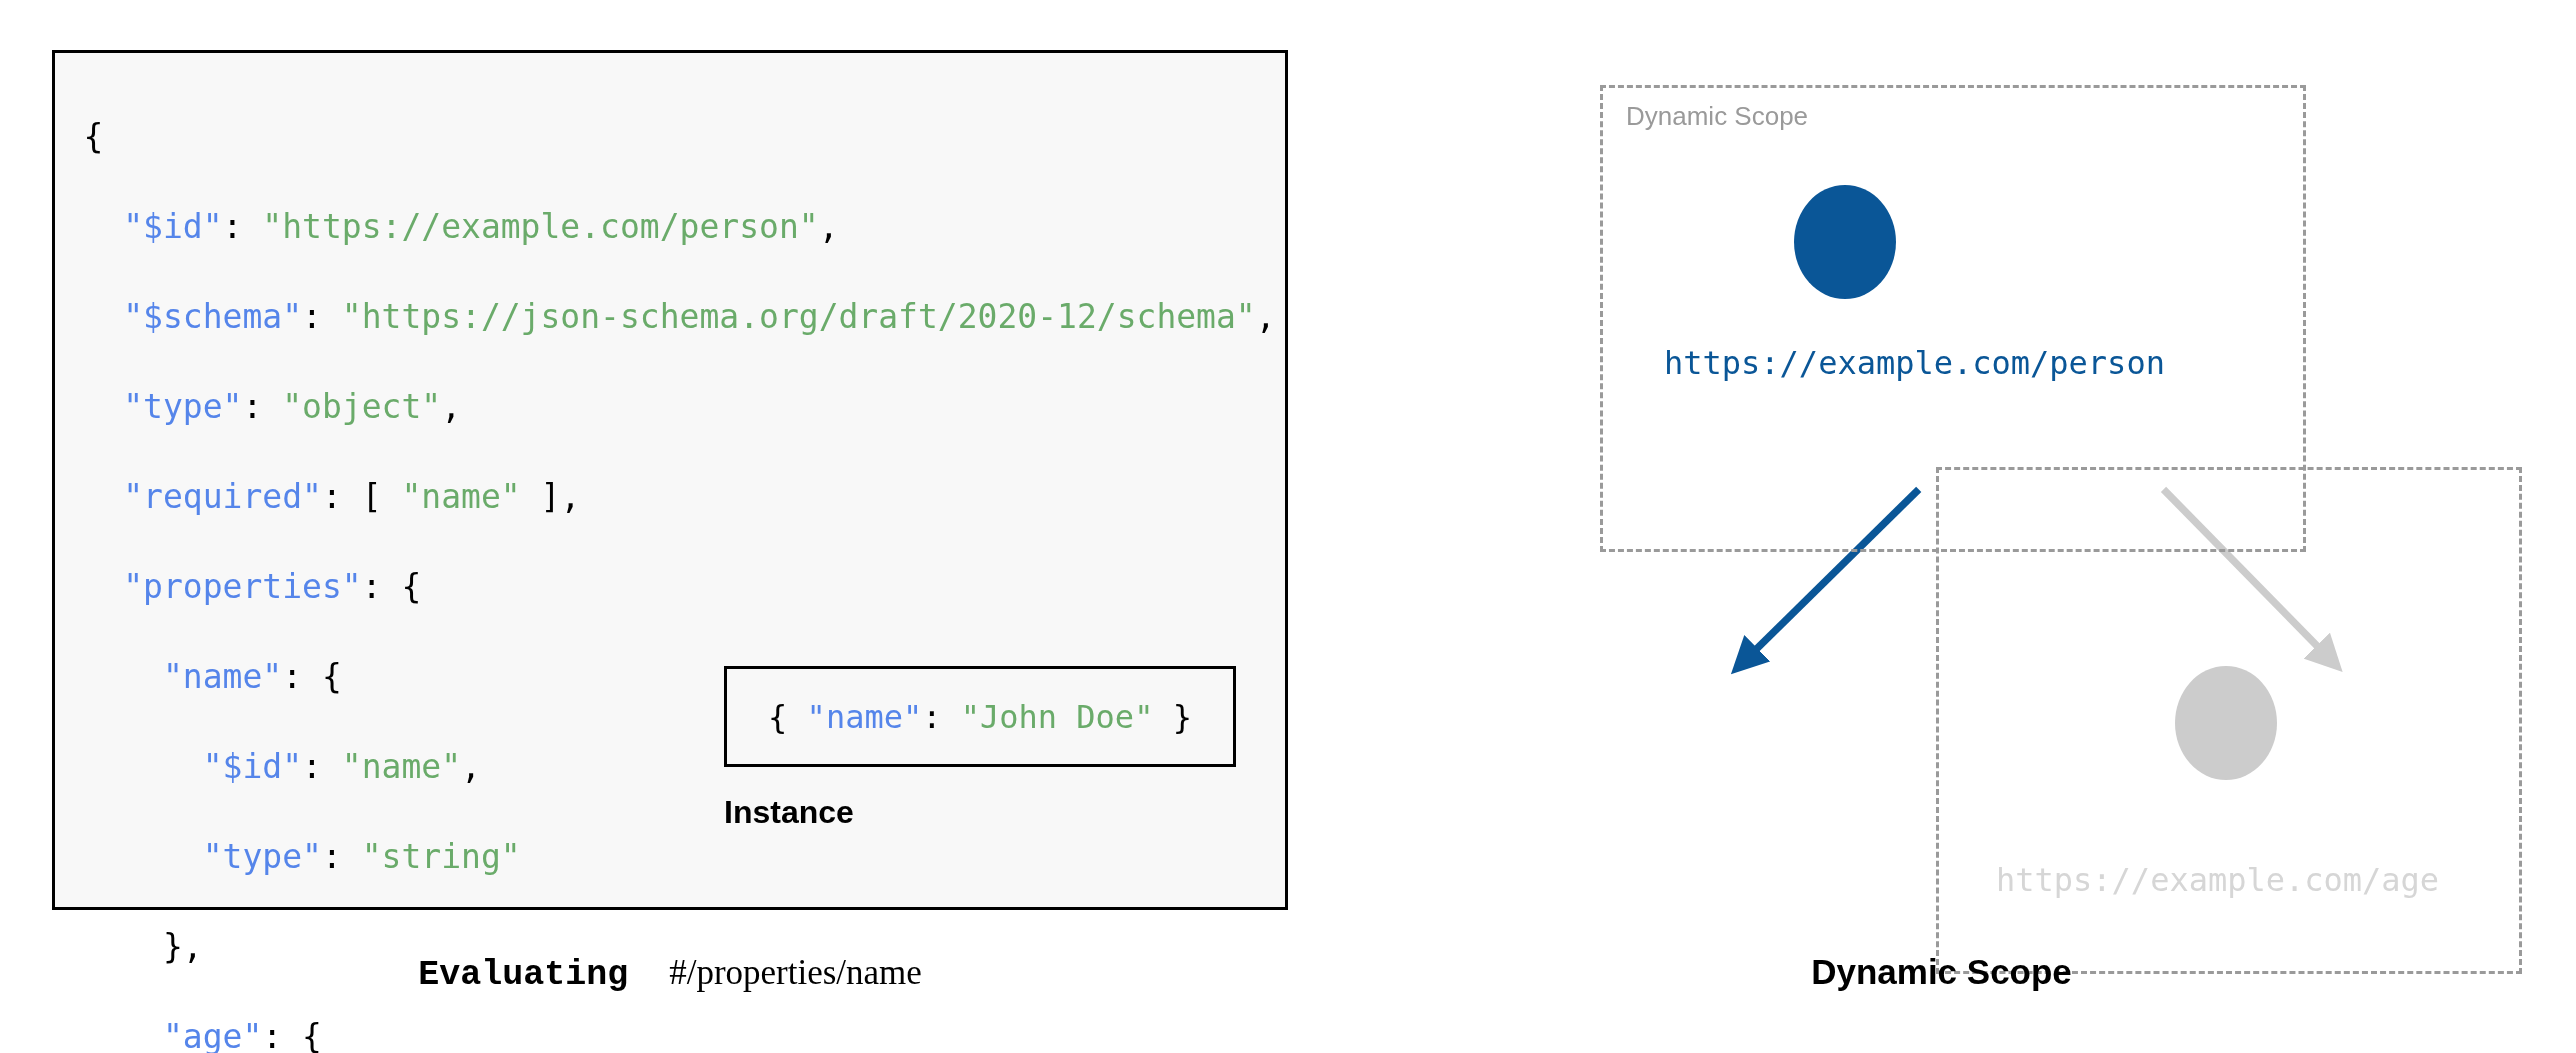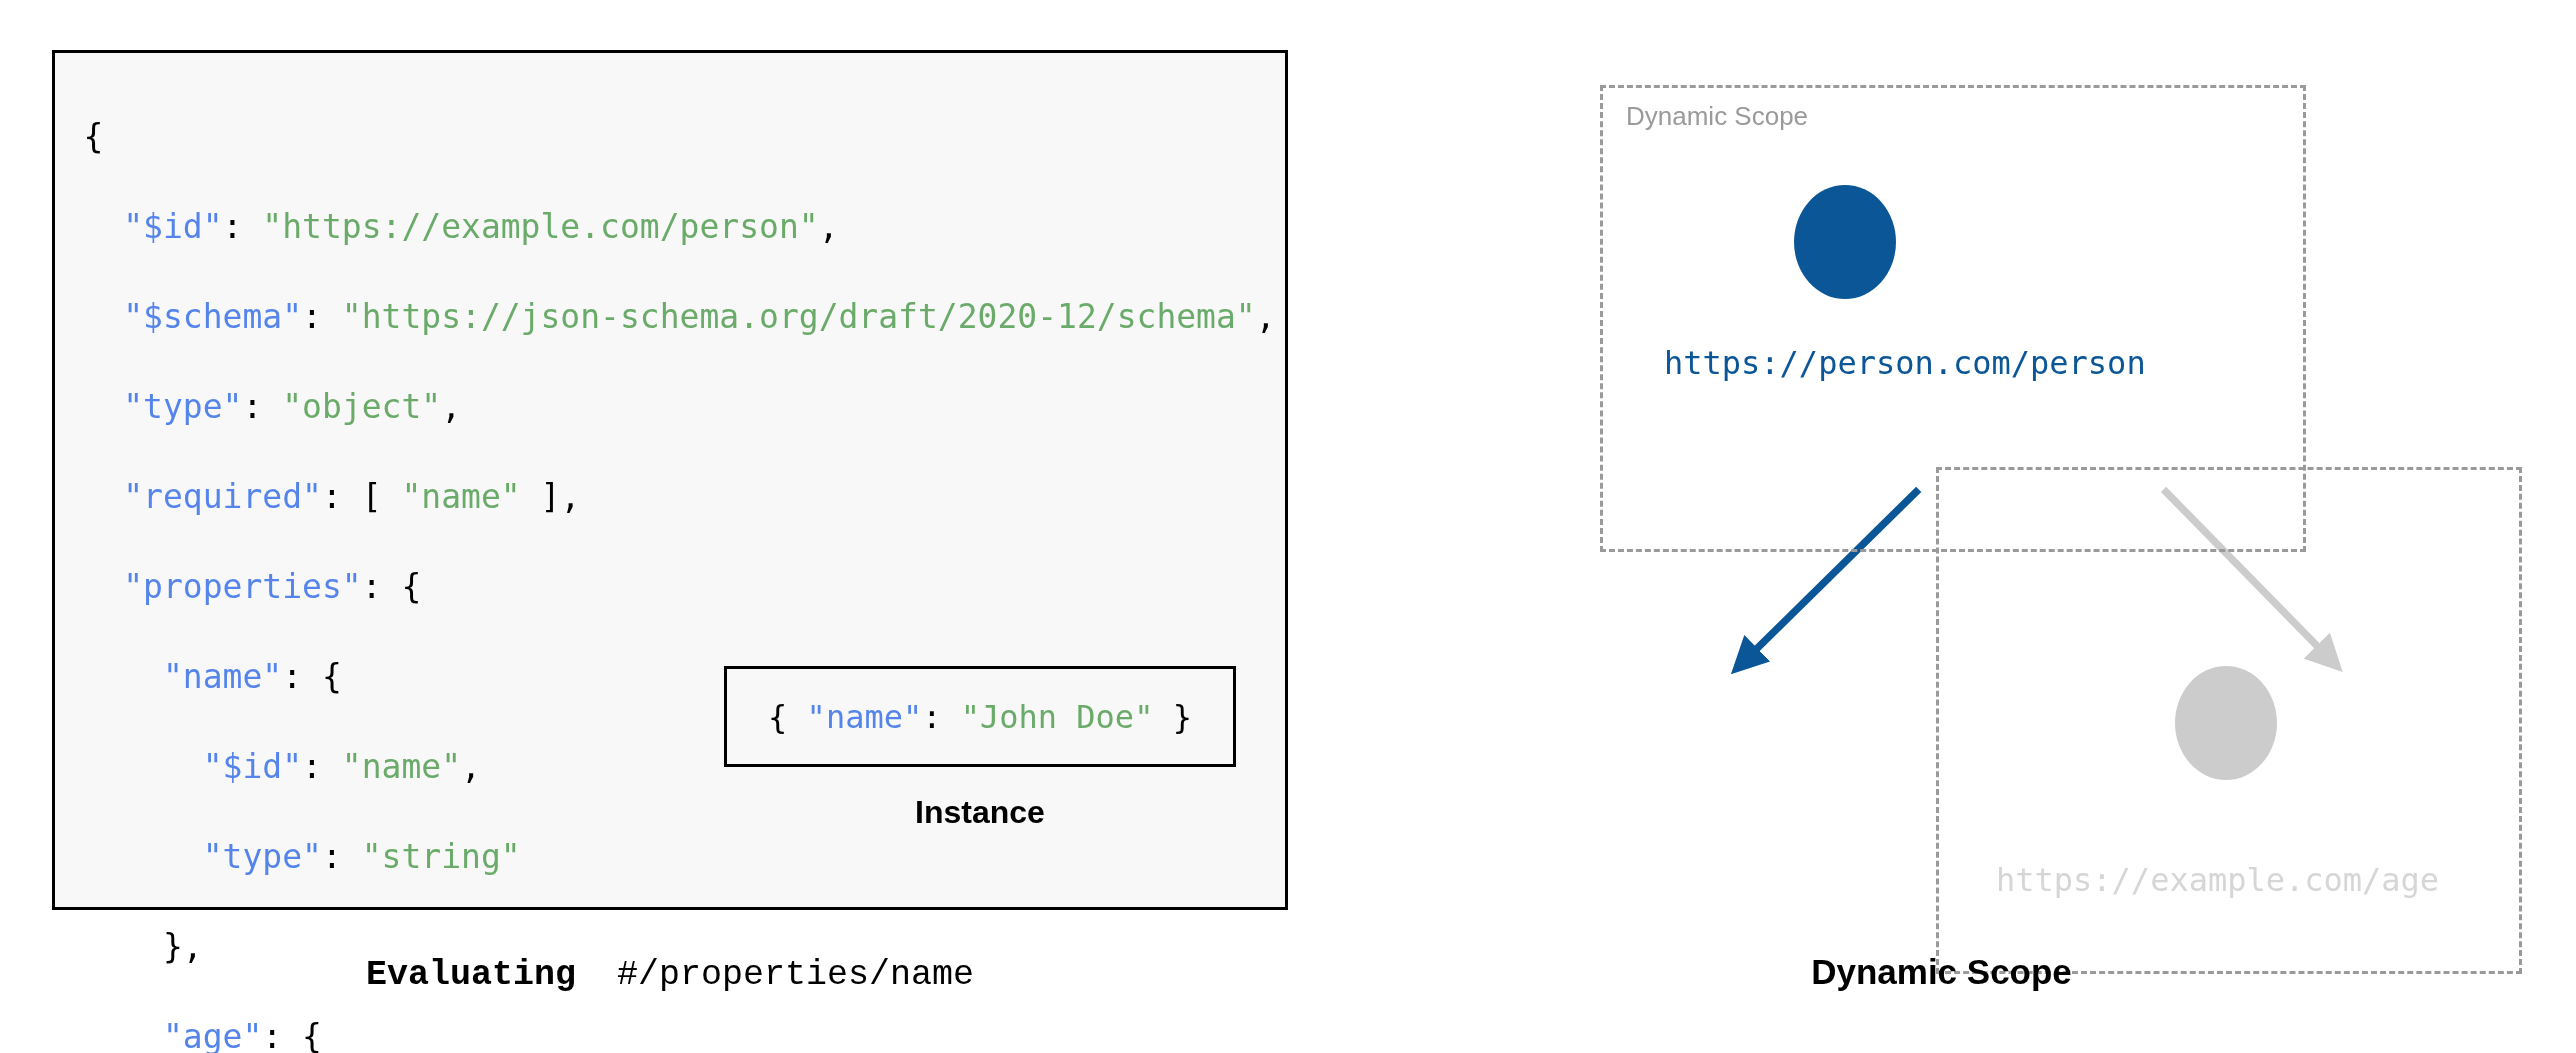--- a/index.html
+++ b/index.html
@@ -61,21 +61,20 @@
     font-family: "DejaVu Sans Mono", "Liberation Mono", monospace;
     font-size: 32px;
     white-space: pre;
     color: #000000;
   }
   #instance-caption {
     position: absolute;
     left: 724px;
     top: 794px;
     width: 512px;
-    text-align: center;
     font-family: "Liberation Sans", sans-serif;
     font-weight: bold;
     font-size: 32px;
     color: #000000;
   }
 
   
   #left-caption {
     position: absolute;
     left: 52px;
@@ -84,21 +83,21 @@
     text-align: center;
     font-size: 35px;
     color: #000000;
     white-space: nowrap;
   }
   #left-caption .bold-part {
     font-family: Liberation Mono, monospace;
     font-weight: bold;
   }
   #left-caption .mono-part {
-    font-family: Liberation Mono, monospace;
+    font-family: Liberation Serif, serif;
     font-weight: normal;
     margin-left: 20px;
   }
 
   
   #right-panel {
     position: absolute;
     left: 1338px;
     top: 34px;
     width: 1207px;
@@ -205,21 +204,21 @@
         <path d="M0,0 L5,2.5 L0,5 z" fill="#cccccc"></path>
       </marker>
     </defs>
     <line x1="1020" y1="800" x2="703" y2="1112" stroke="#0a5697" stroke-width="13" marker-end="url(#head-blue)"></line>
     <line x1="1450" y1="800" x2="1752" y2="1108" stroke="#cccccc" stroke-width="13" marker-end="url(#head-grey)"></line>
   </svg>
 
   <div class="scope-box" id="scope-root">
     <div class="scope-label">Dynamic Scope</div>
     <div class="node-circle node-blue" style="left:191px; top:97px; width:102px; height:114px;"></div>
-    <div class="node-label label-blue" style="left:61px; top:256px;">https://person.com/person</div>
+    <div class="node-label label-blue" style="left:61px; top:256px;">https://example.com/person</div>
   </div>
 
 
   <div class="scope-box" id="scope-age">
     <div class="node-circle node-grey" style="left:236px; top:196px; width:102px; height:114px;"></div>
     <div class="node-label label-grey" style="left:57px; top:359px;margin-top:32px;">https://example.com/age</div>
   </div>
 
 </div>
 

